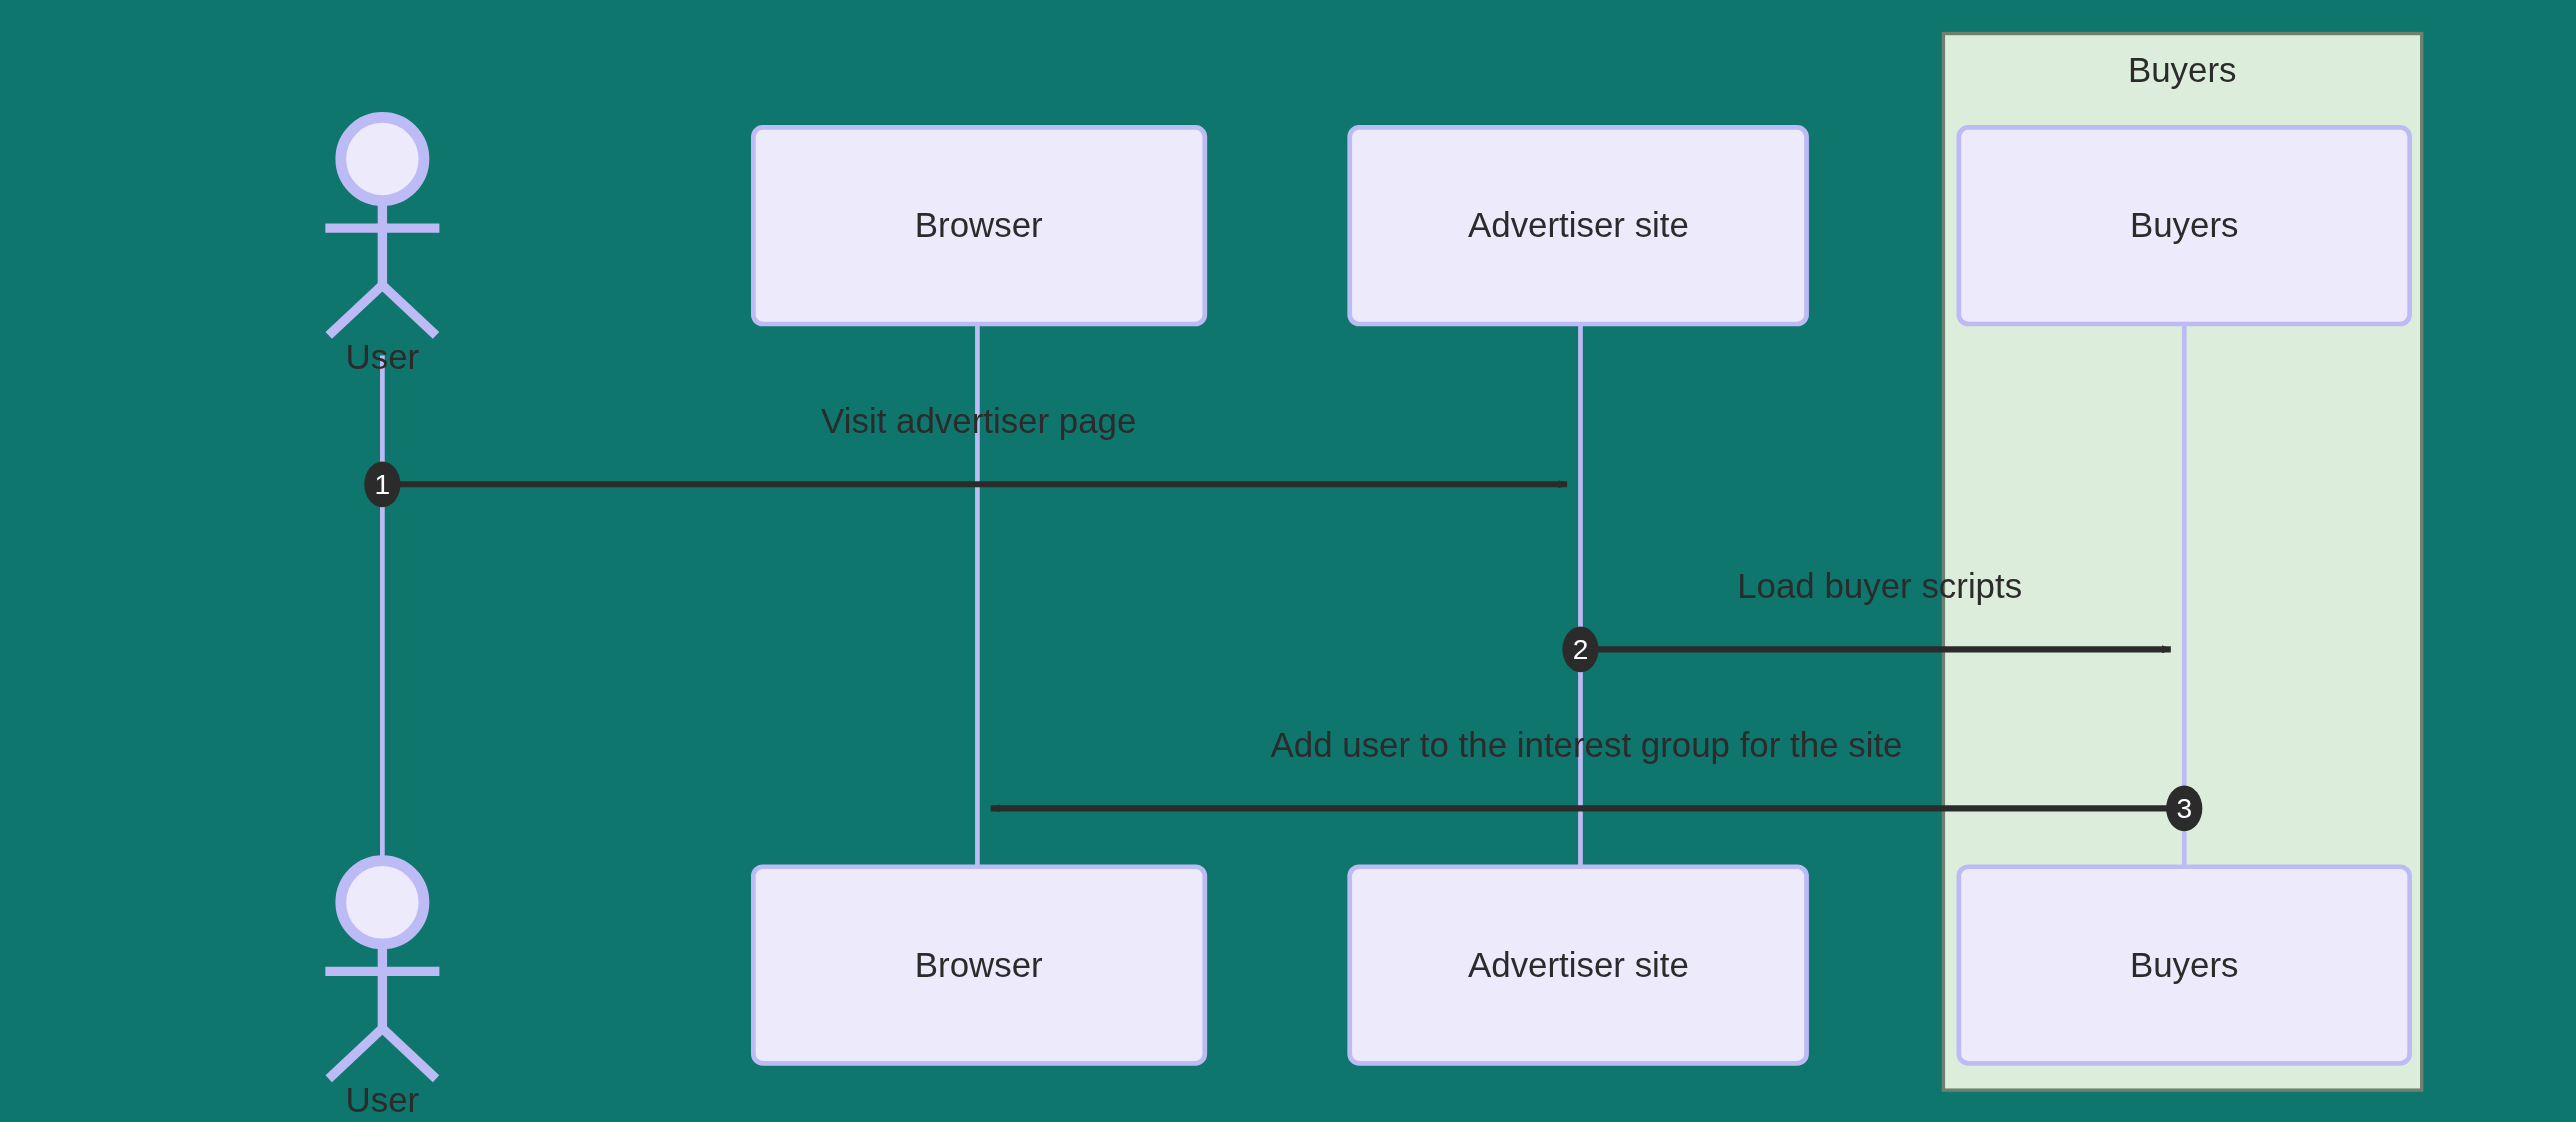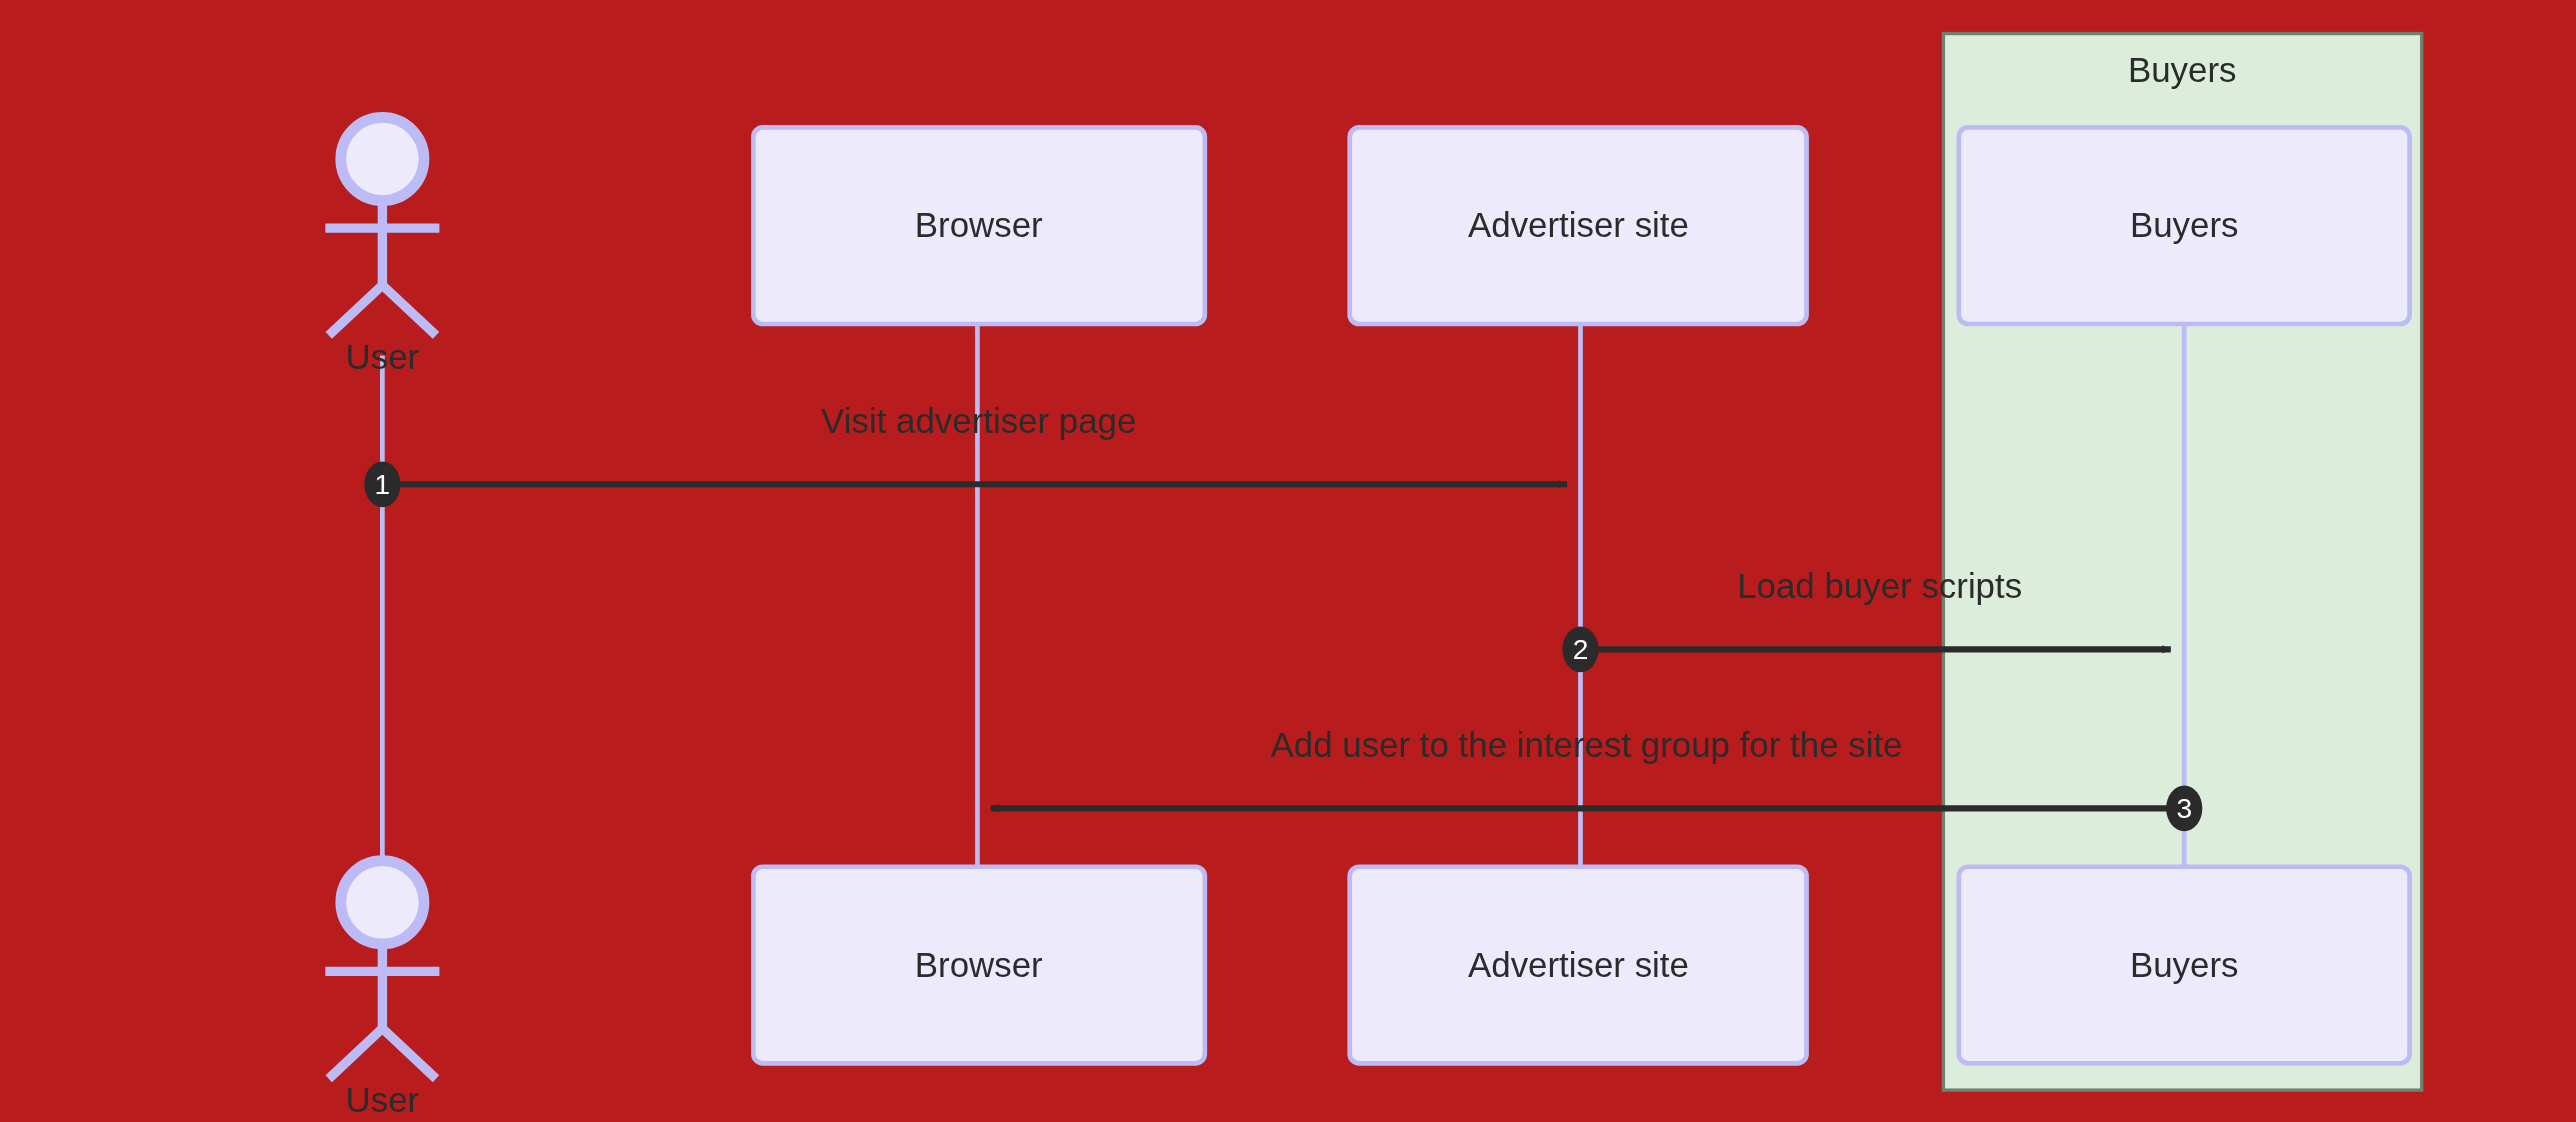--- a/index.html
+++ b/index.html
@@ -1,17 +1,17 @@
 <!DOCTYPE html>
 <html style="font-size:10.7px"><head>
 <meta charset="utf-8">
 <style>
   html,body{margin:0;padding:0;background:#ffffff;}
   body{width:2576px;height:1123px;font-family:"Liberation Sans",sans-serif;overflow:hidden;}
-  #stage{position:relative;width:2576px;height:1123px;background:#b91c1c;}
+  #stage{position:relative;width:2576px;height:1123px;background:#0f766e;}
   #svgroot{position:absolute;inset:0;width:2576px;height:1123px;}
   .txt{fill:#2b2b2b;font-family:"Liberation Sans",sans-serif;}
 </style>
 </head>
 <body>
 
 <div id="stage">
   <svg id="svgroot" viewBox="0 0 3840 1674" xmlns="http://www.w3.org/2000/svg">
     <defs>
       <marker id="arrowR" markerWidth="14" markerHeight="12" refX="13" refY="6" orient="auto" markerUnits="userSpaceOnUse">

